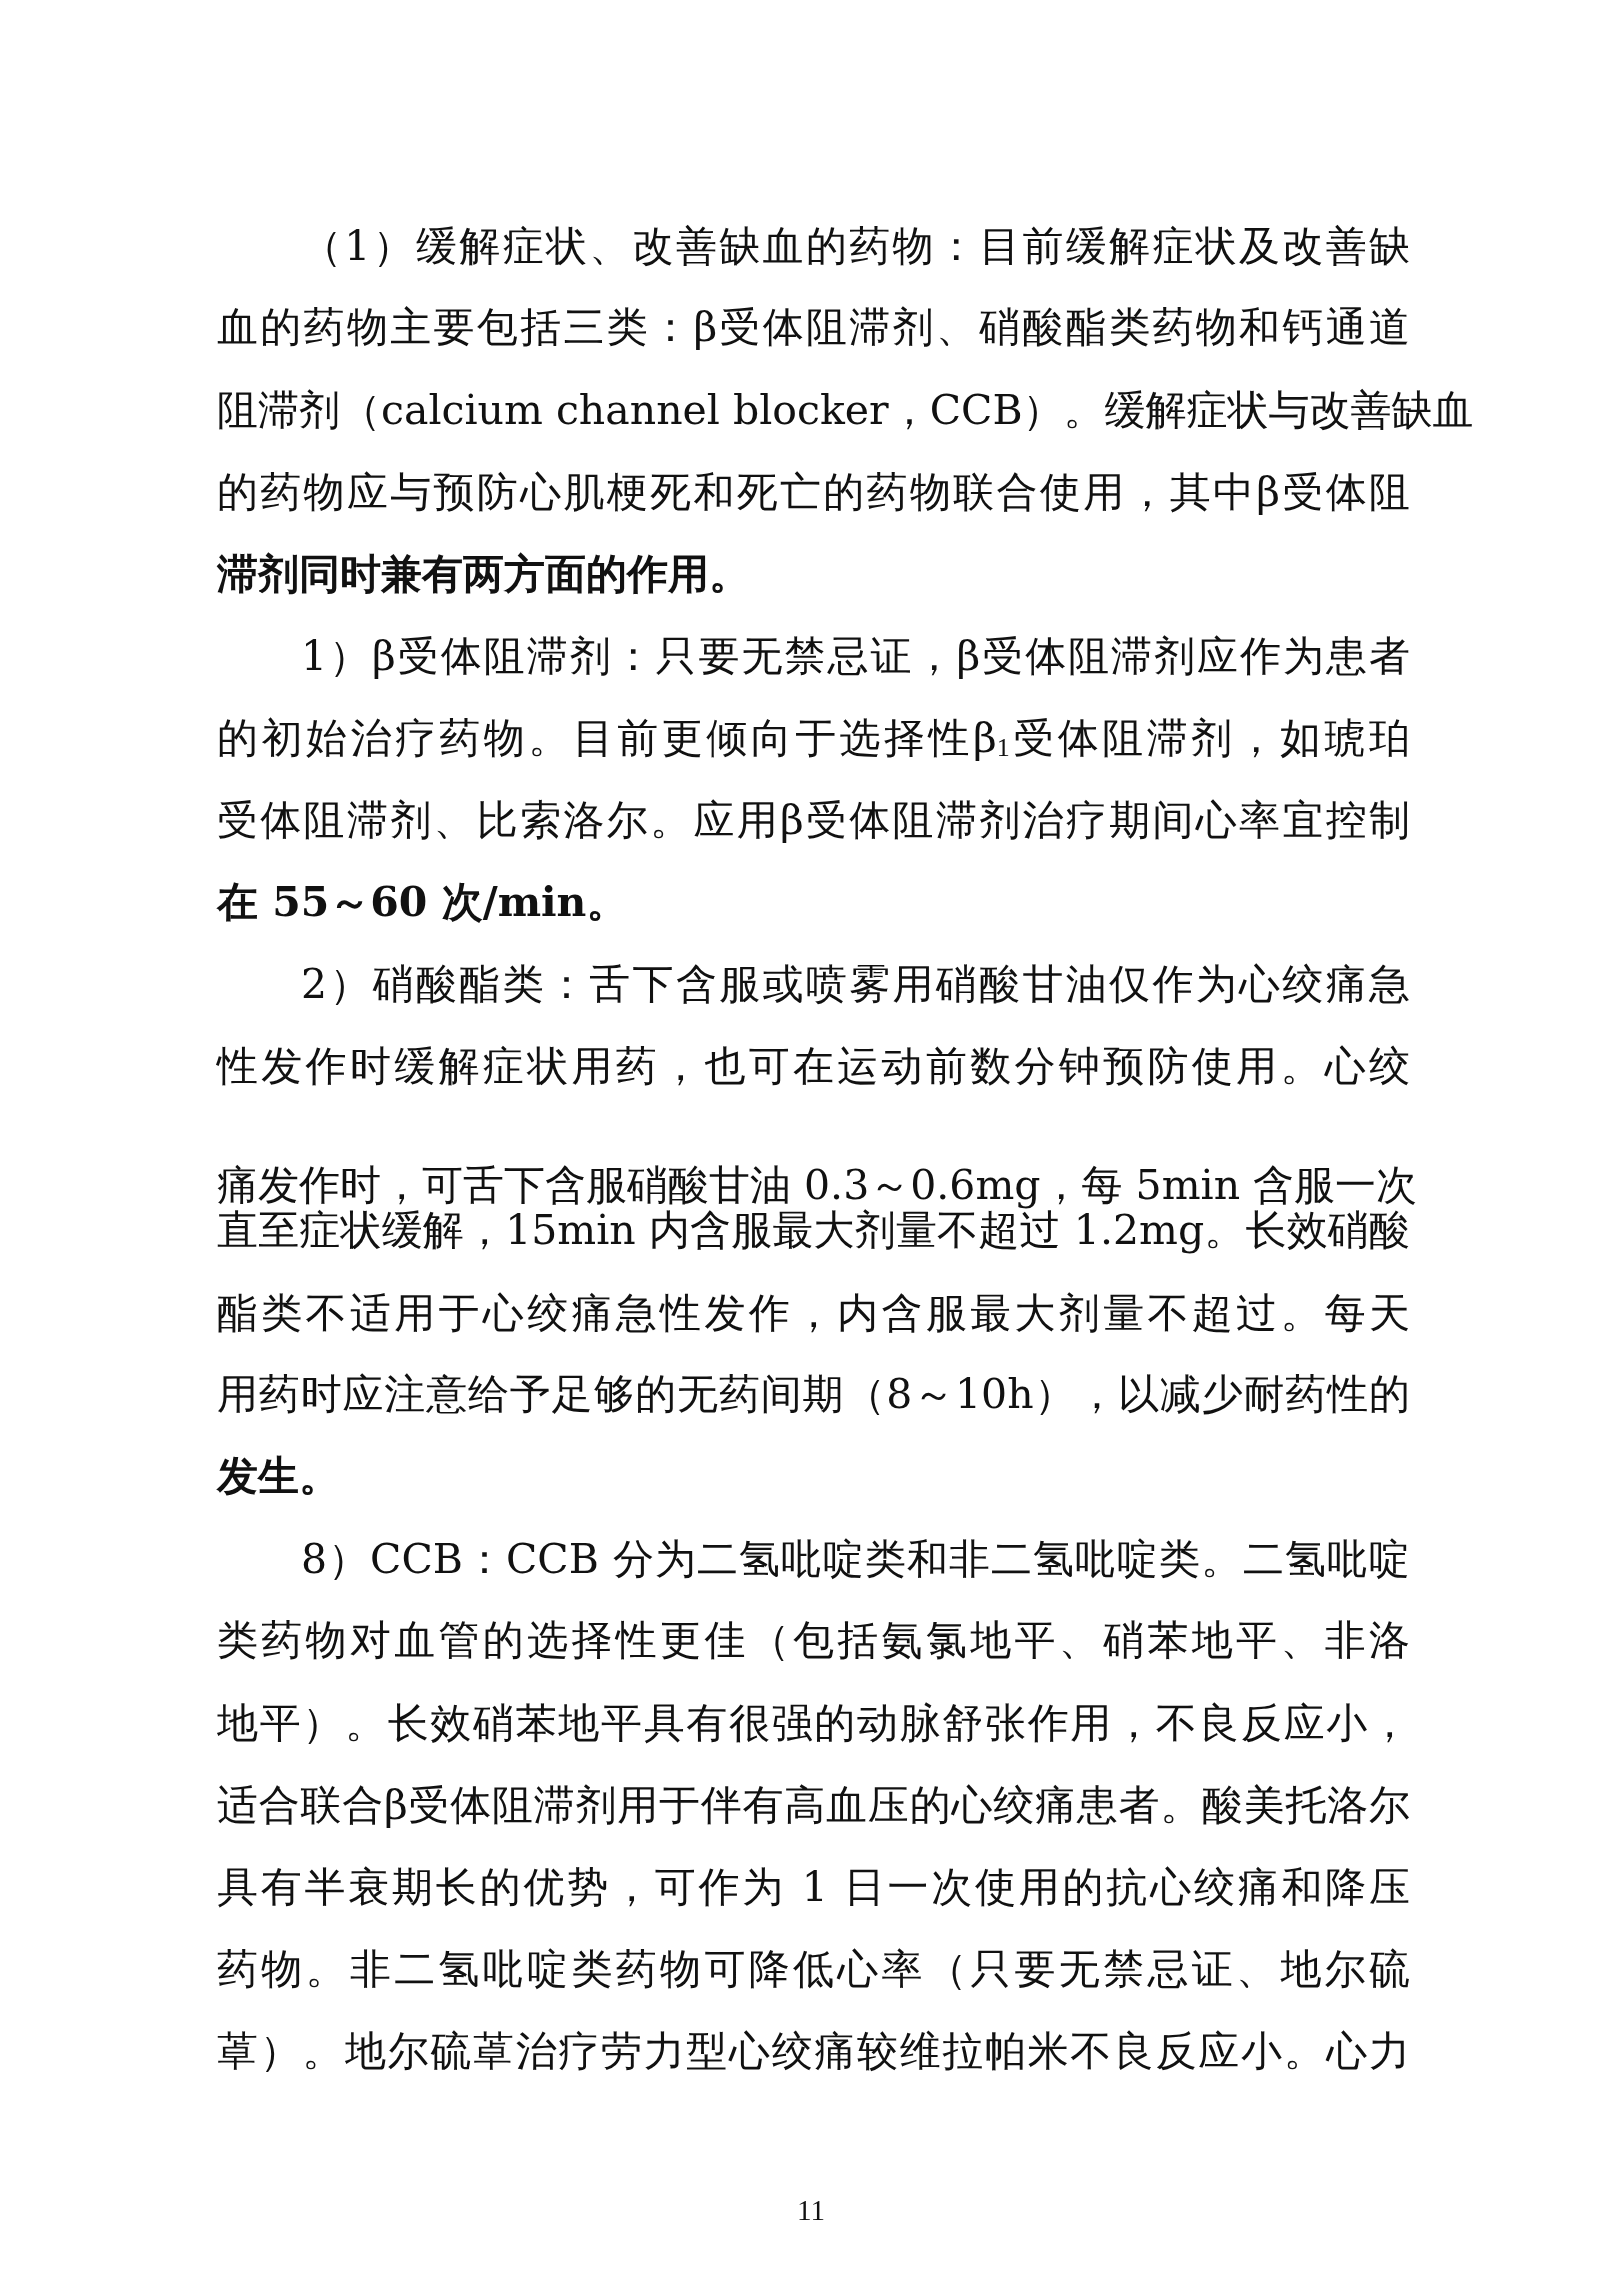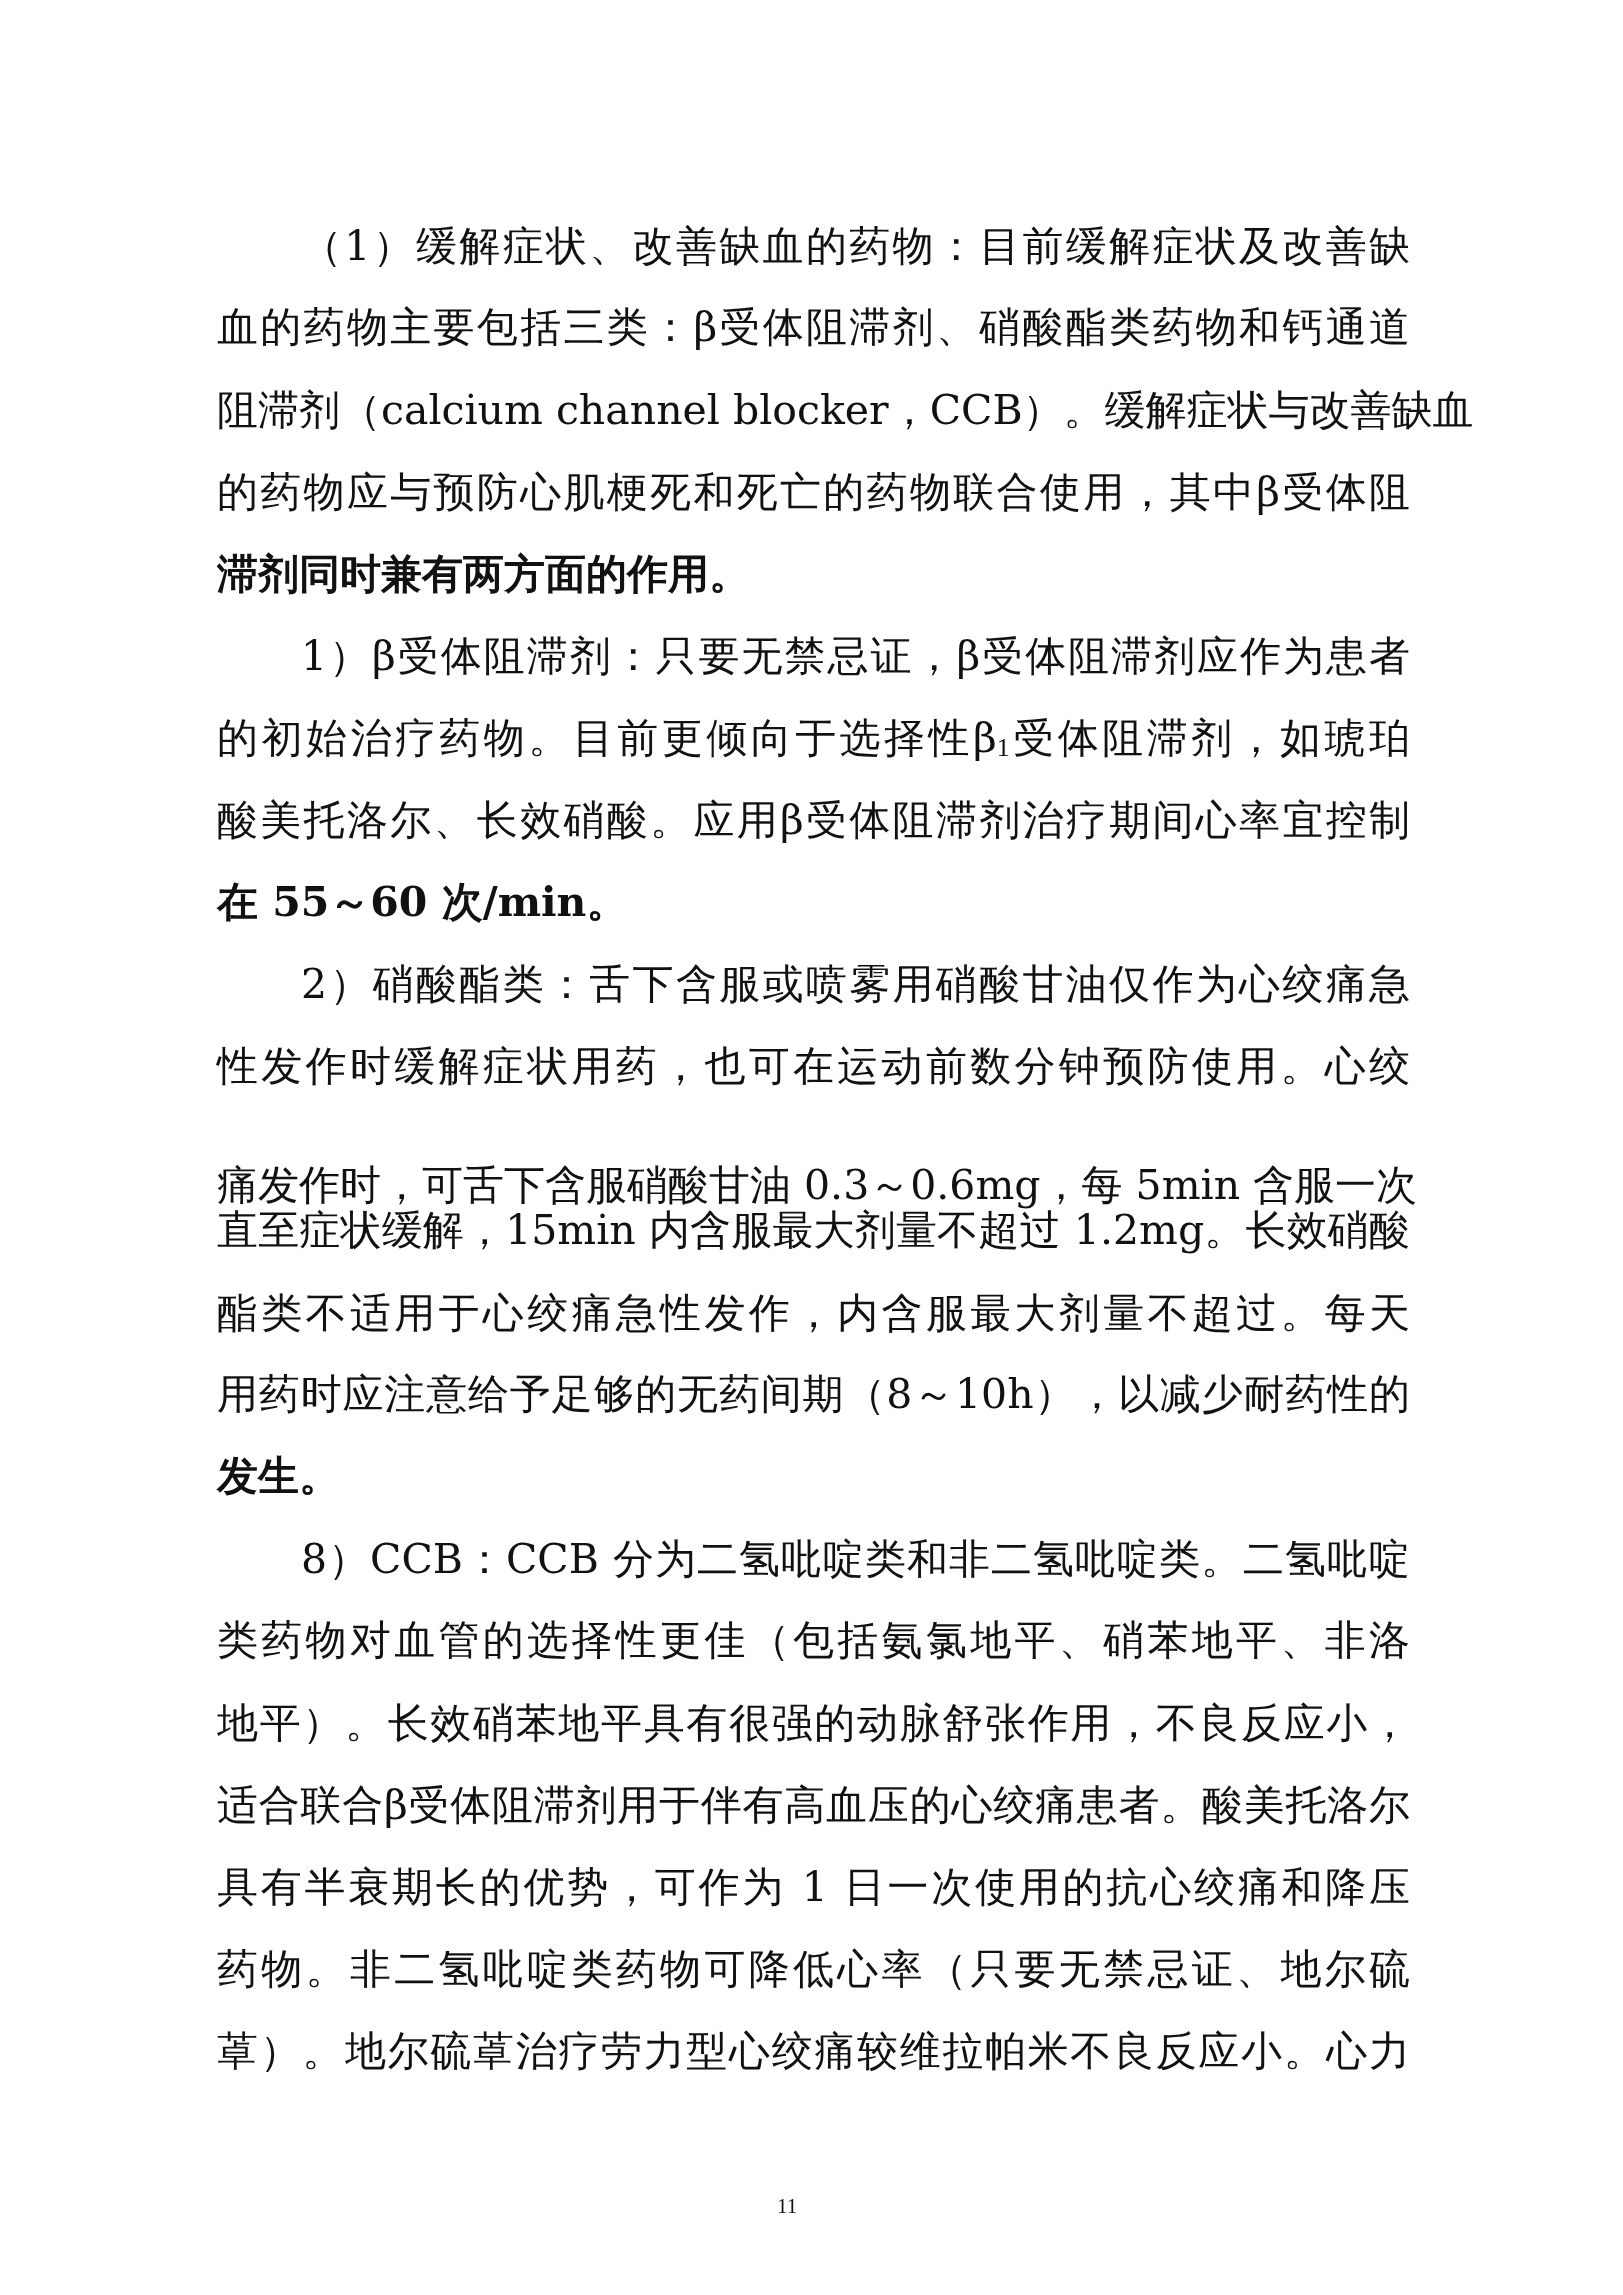--- a/index.html
+++ b/index.html
@@ -17,40 +17,41 @@
     white-space: nowrap;
     text-align: justify;
     text-align-last: justify;
     overflow: visible;
   }
   .line.last { text-align-last: left; font-weight: bold; }
   .line.indent { left: 301px; width: 1109px; }
   sub.s { font-family: "Liberation Serif", serif; font-size: 26px; vertical-align: -4.1px; line-height: 0; }
   .page-number {
     position: absolute; left: 777px; width: 68px; top: 2194px;
-    font-family: "Liberation Serif", serif; font-size: 21px; color: #111111;
+    text-align: center;
+    font-family: "Liberation Serif", serif; font-size: 29px; color: #111111;
   }
 </style>
 </head>
 <body>
 
 <div class="page">
 
   <div>
     <div class="line indent" style="top:222px">（1）缓解症状、改善缺血的药物：目前缓解症状及改善缺</div>
     <div class="line" style="top:303px">血的药物主要包括三类：β受体阻滞剂、硝酸酯类药物和钙通道</div>
     <div class="line" style="top:386px">阻滞剂（calcium channel blocker，CCB）。缓解症状与改善缺血</div>
     <div class="line" style="top:468px">的药物应与预防心肌梗死和死亡的药物联合使用，其中β受体阻</div>
     <div class="line last" style="top:550px">滞剂同时兼有两方面的作用。</div>
   </div>
 
   <div>
     <div class="line indent" style="top:632px">1）β受体阻滞剂：只要无禁忌证，β受体阻滞剂应作为患者</div>
     <div class="line" style="top:714px"><span>的初始治疗药物。目前更倾向于选择性β</span><sub class="s">1</sub><span>受体阻滞剂，如琥珀</span></div>
-    <div class="line" style="top:796px">酸美托洛尔、长效硝酸。应用β受体阻滞剂治疗期间心率宜控制</div>
+    <div class="line" style="top:796px">受体阻滞剂、比索洛尔。应用β受体阻滞剂治疗期间心率宜控制</div>
     <div class="line last" style="top:878px">在 55～60 次/min。</div>
   </div>
 
   <div>
     <div class="line indent" style="top:960px">2）硝酸酯类：舌下含服或喷雾用硝酸甘油仅作为心绞痛急</div>
     <div class="line" style="top:1042px">性发作时缓解症状用药，也可在运动前数分钟预防使用。心绞</div>
     <div class="line" style="top:1161px">痛发作时，可舌下含服硝酸甘油 0.3～0.6mg，每 5min 含服一次</div>
     <div class="line" style="top:1206px">直至症状缓解，15min 内含服最大剂量不超过 1.2mg。长效硝酸</div>
     <div class="line" style="top:1289px">酯类不适用于心绞痛急性发作，内含服最大剂量不超过。每天</div>
     <div class="line" style="top:1370px">用药时应注意给予足够的无药间期（8～10h），以减少耐药性的</div>

